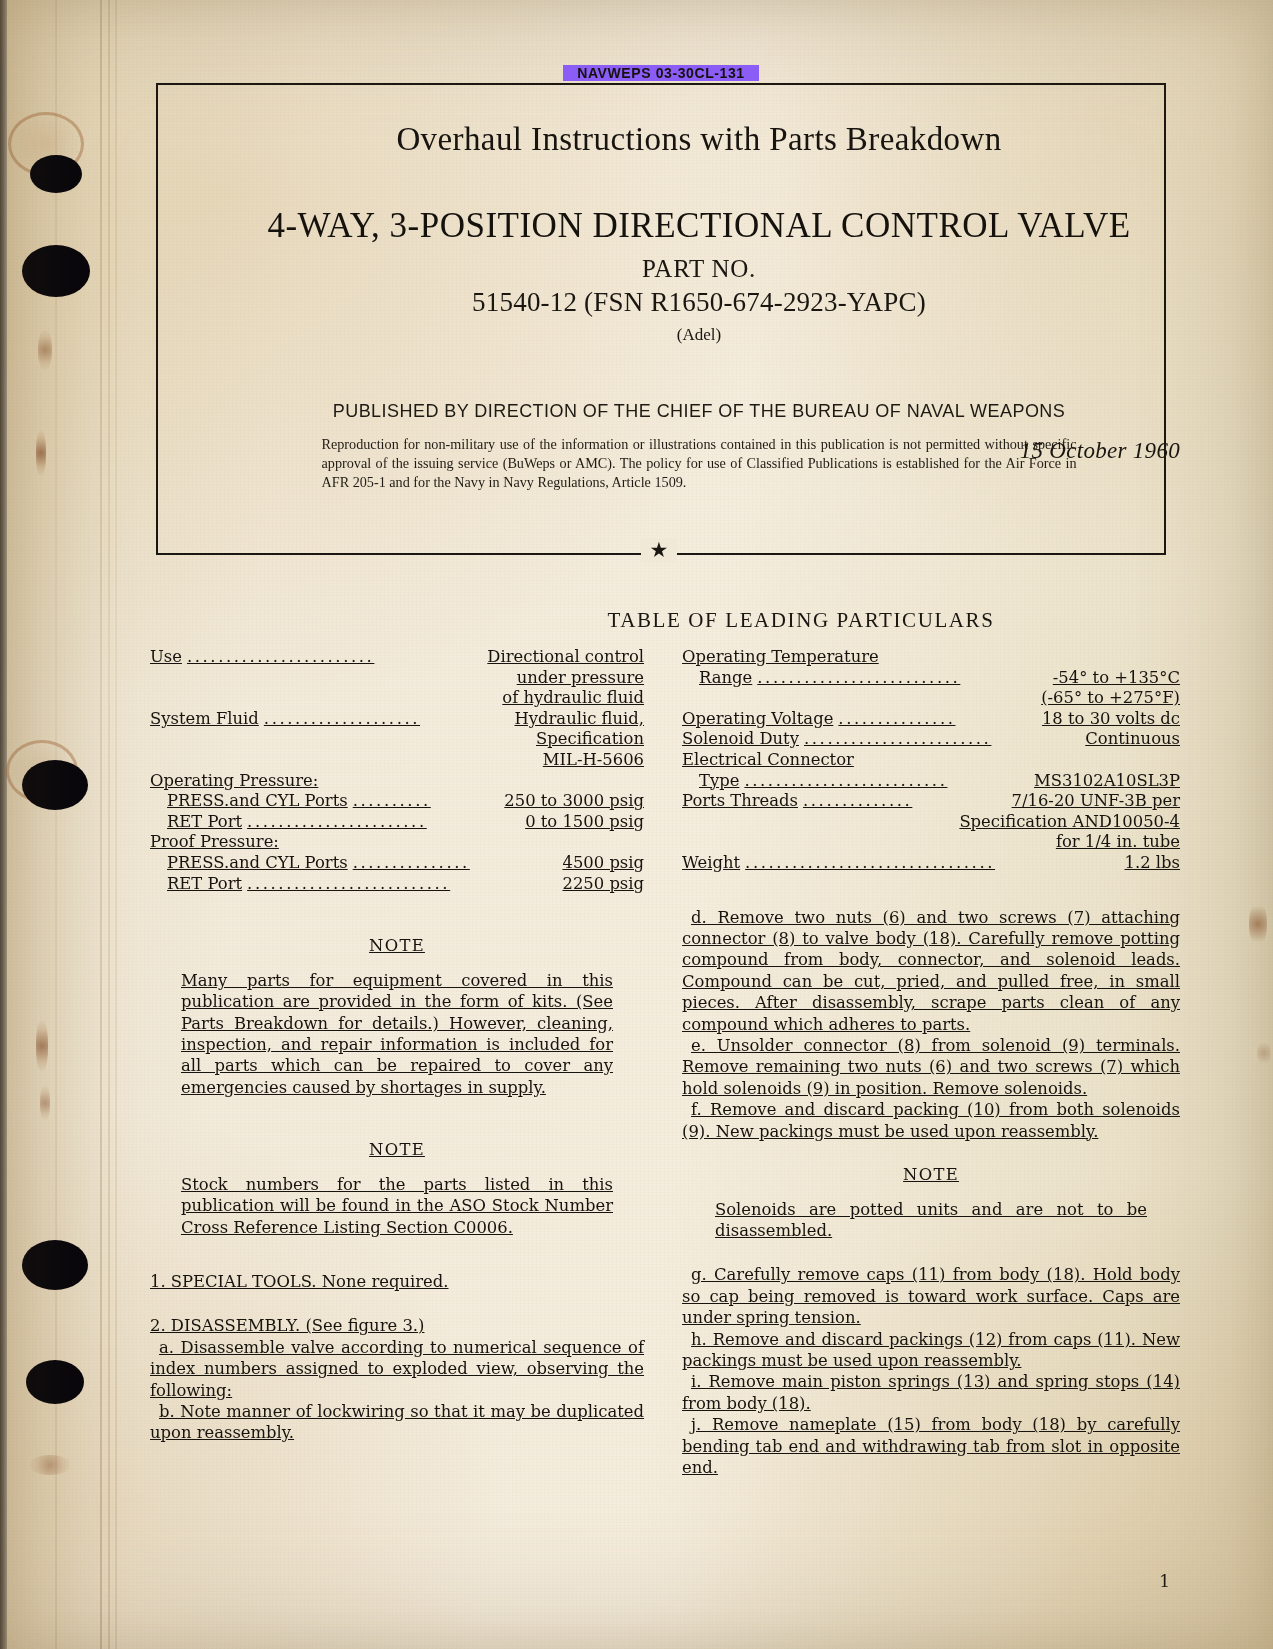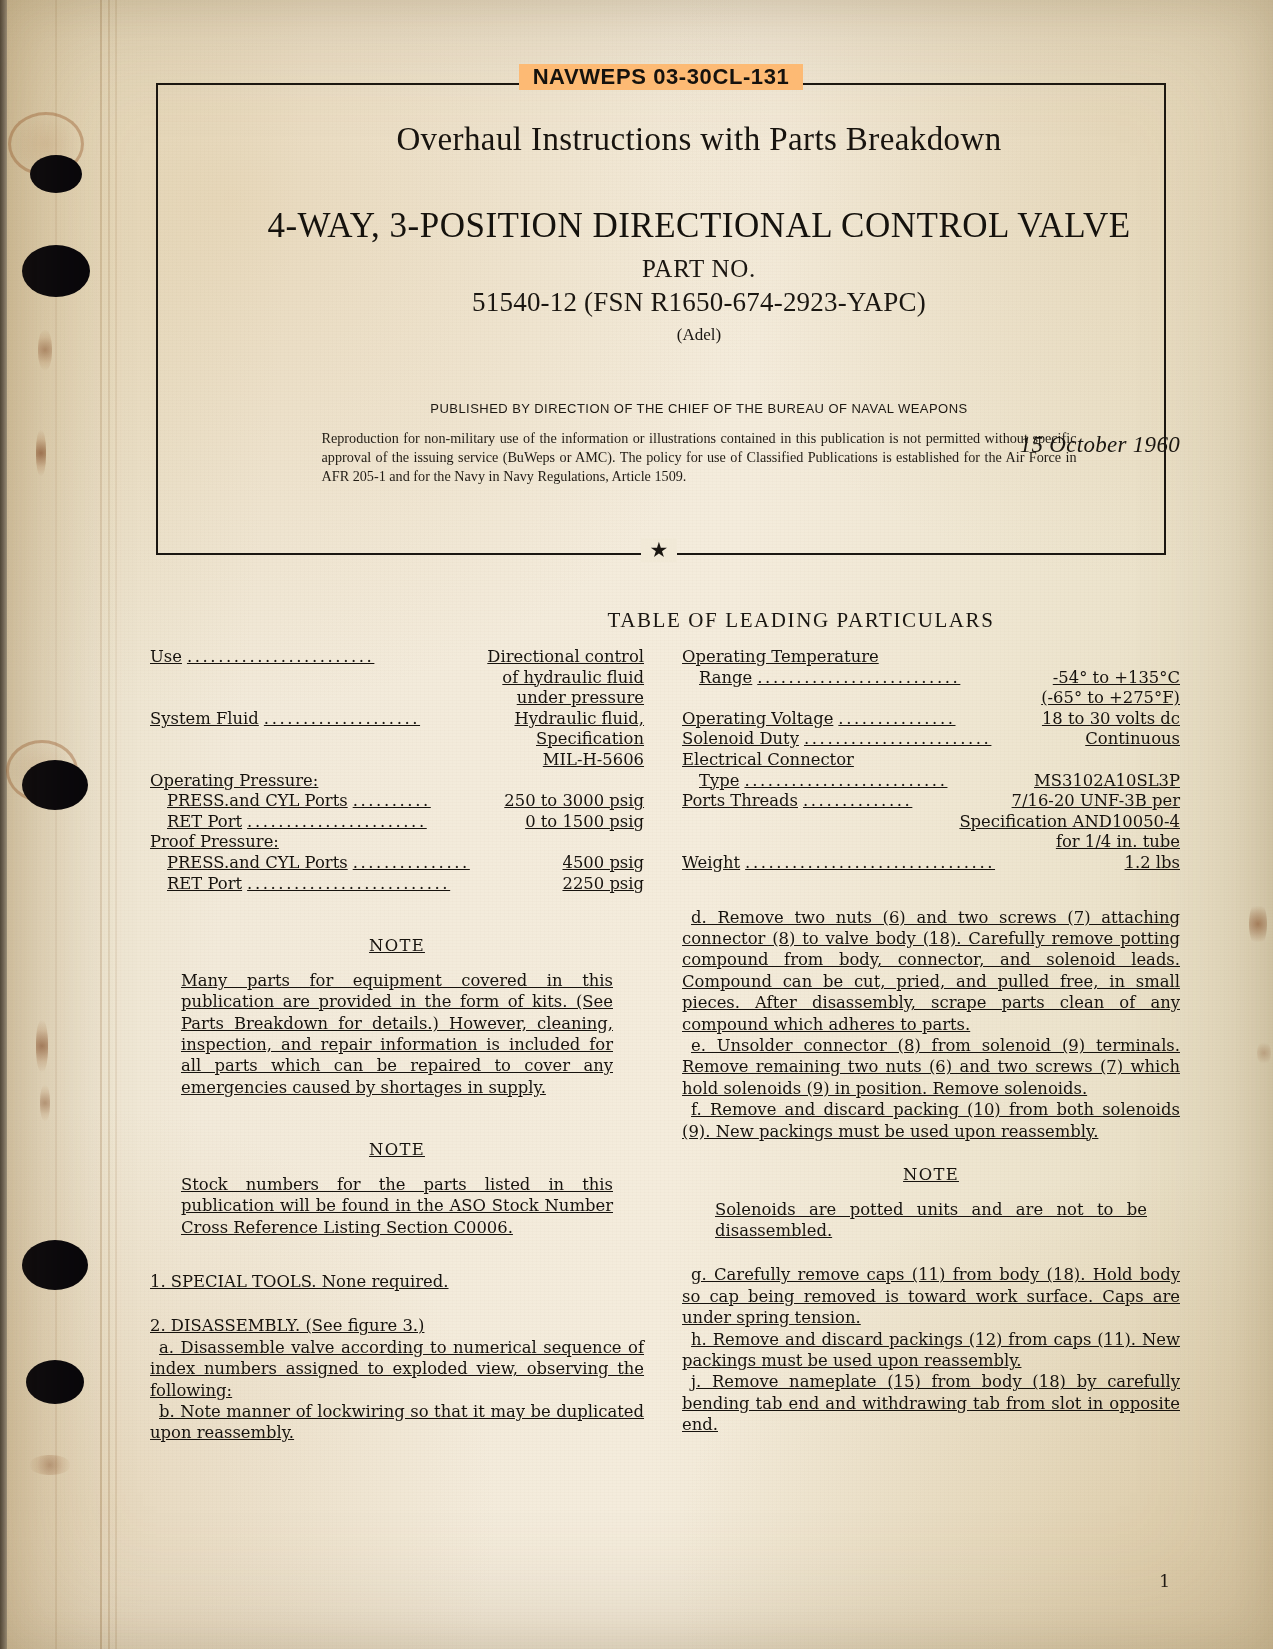--- a/index.html
+++ b/index.html
@@ -100,24 +100,24 @@
   .doc-no-wrap {
     position: absolute;
     left: 6px;
     top: 64px;
     width: 1010px;
     text-align: center;
     z-index: 4;
   }
   .doc-no {
     display: inline-block;
-    background: #fdba74;
+    background: #8b5cf6;
     padding: 0 14px;
     font-family: "Liberation Sans", sans-serif;
-    font-size: 22px;
+    font-size: 14px;
     letter-spacing: 0.6px;
     font-weight: 600;
     color: #15120e;
   }
   .title-inner {
     position: absolute;
     left: 6px;
     top: 83px;
     width: 1006px;
     text-align: center;
@@ -146,21 +146,21 @@
     font-size: 27px;
     letter-spacing: 0.2px;
   }
   .maker {
     margin-top: 7px;
     font-size: 17px;
   }
   .published {
     margin-top: 56px;
     font-family: "Liberation Sans", sans-serif;
-    font-size: 13px;
+    font-size: 18px;
     letter-spacing: 0.45px;
     color: #1d1913;
   }
   .repro {
     margin: 13px auto 0 auto;
     width: 755px;
     text-align: justify;
     font-size: 14.2px;
     line-height: 19px;
     color: #201b14;
@@ -338,22 +338,22 @@
     <div class="cols">
 
       <div class="col left">
 
         <div id="lp-left">
             <div class="spec-line">
               <span class="spec-label">Use</span>
               <span class="spec-dots">........................</span>
               <span class="spec-val">Directional control</span>
             </div>
+            <div class="spec-cont">under pressure</div>
             <div class="spec-cont">of hydraulic fluid</div>
-            <div class="spec-cont">under pressure</div>
             <div class="spec-line">
               <span class="spec-label">System Fluid</span>
               <span class="spec-dots">....................</span>
               <span class="spec-val">Hydraulic fluid,</span>
             </div>
             <div class="spec-cont">Specification</div>
             <div class="spec-cont">MIL-H-5606</div>
             <div class="spec-plain">Operating Pressure:</div>
             <div class="spec-line indent1">
               <span class="spec-label">PRESS.and CYL Ports</span>
@@ -448,20 +448,21 @@
 
         <div class="sp-m"></div>
         <div class="note-head">NOTE</div>
         <div class="sp-s"></div>
         <div class="note-body r">Solenoids are potted units and are not to be disassembled.</div>
 
         <div class="sp-m"></div>
         <div class="prose" id="right-steps-bottom">
             <p class="hang">g. Carefully remove caps (11) from body (18).  Hold body so cap being removed is toward work surface. Caps are under spring tension.</p>
             <p class="hang">h. Remove and discard packings (12) from caps (11). New packings must be used upon reassembly.</p>
+            <p class="hang">i. Remove main piston springs (13) and spring stops (14) from body (18).</p>
             <p class="hang">j. Remove nameplate (15) from body (18) by carefully bending tab end and withdrawing tab from slot in opposite end.</p>
           </div>
       </div>
     </div>
 
     <div class="page-no">1</div>
   </div>
 
   <div class="vignette"></div>
 </div>

